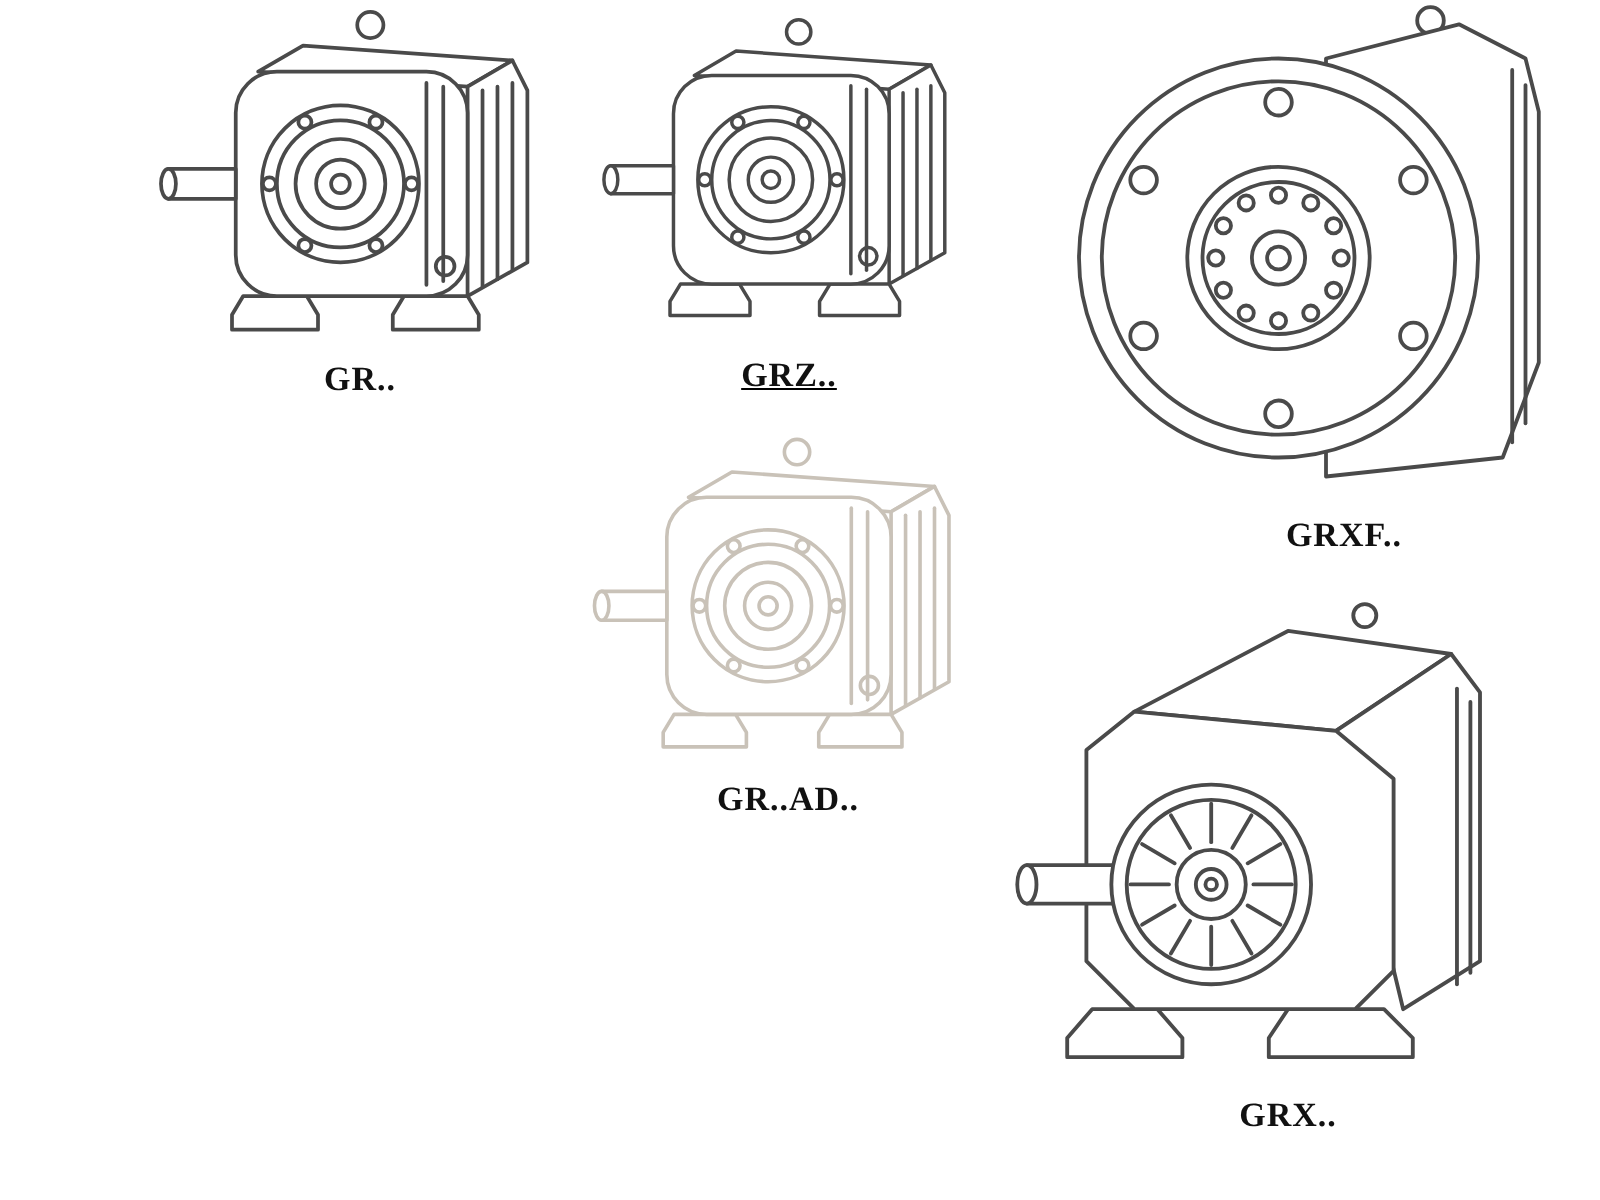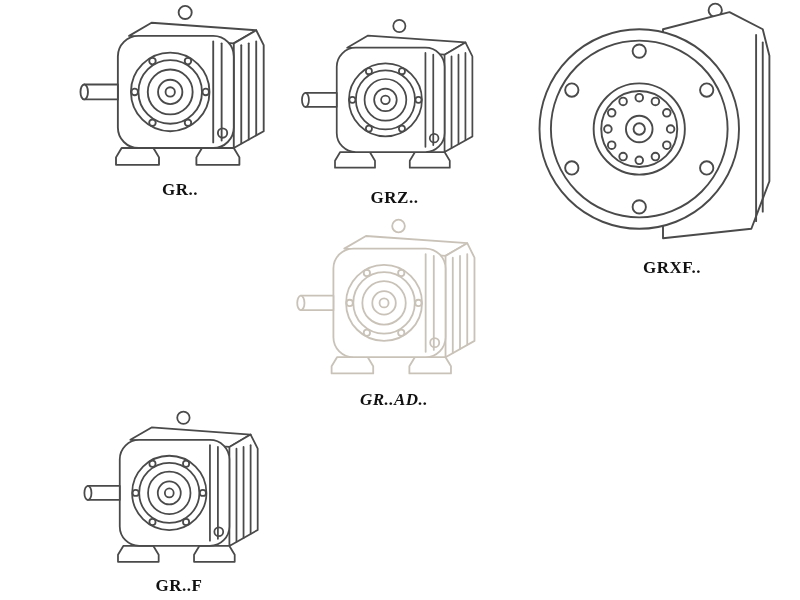--- a/index.html
+++ b/index.html
@@ -165,44 +165,44 @@
 
 <div class="canvas">
 
   <figure class="cell" style="left:70px;top:2px;width:220px;">
     <svg class="draw solid" width="215" height="178">
         <use href="#sym-foot"></use>
       </svg>
     <figcaption class="lbl">GR..</figcaption>
   </figure>
 
-  <figure class="cell" style="left:292px;top:10px;width:205px;">
+  <figure class="cell" style="left:292px;top:0;width:205px;text-decoration:underline;">
     <svg class="draw solid" width="200" height="178">
         <use href="#sym-foot"></use>
       </svg>
     <figcaption class="lbl">GRZ..</figcaption>
   </figure>
 
   <figure class="cell" style="left:527px;top:0px;width:290px;">
     <svg class="draw solid" width="285" height="258">
         <use href="#sym-flangefront"></use>
       </svg>
     <figcaption class="lbl">GRXF..</figcaption>
   </figure>
 
 
-  <figure class="cell" style="left:288px;top:214px;width:212px;font-style:italic;">
+  <figure class="cell" style="left:288px;top:214px;width:212px;">
     <svg class="draw ghost" width="208" height="176">
         <use href="#sym-foot"></use>
       </svg>
     <figcaption class="lbl">GR..AD..</figcaption>
   </figure>
 
-
-  <figure class="cell" style="left:70px;top:408px;width:218px;">
-    <svg class="draw solid" width="210" height="168">
-        <use href="#sym-foot"></use>
-      </svg>
-    <figcaption class="lbl">GR..F</figcaption>
-  </figure>
+  <figure class="cell" style="left:498px;top:298px;width:292px;">
+    <svg class="draw solid" width="288" height="250">
+        <use href="#sym-bigfoot"></use>
+      </svg>
+    <figcaption class="lbl">GRX..</figcaption>
+  </figure>
+
 
 
 </div>
 
 </body></html>

